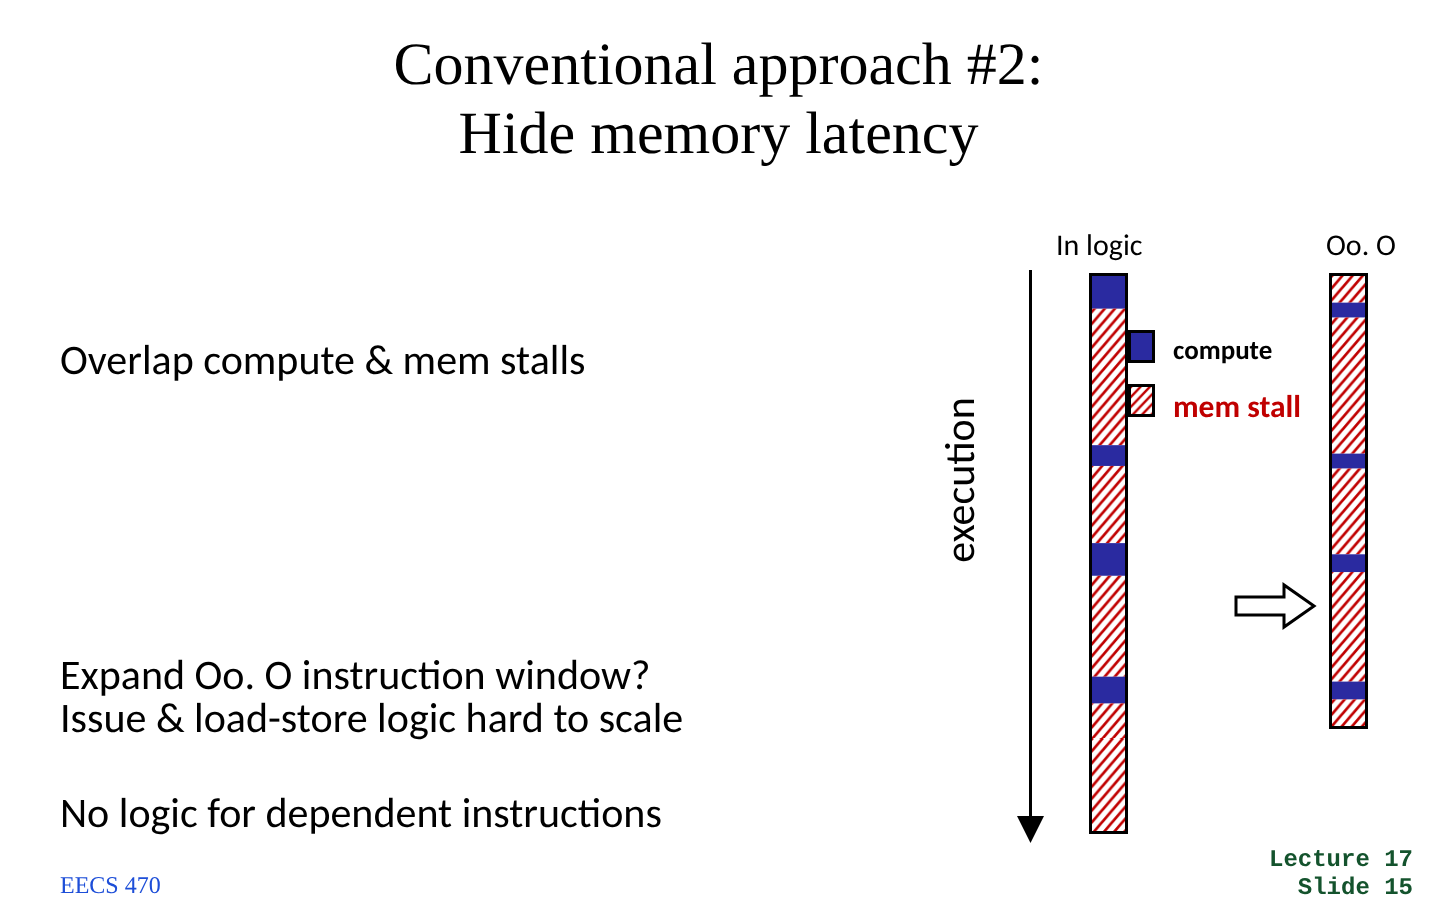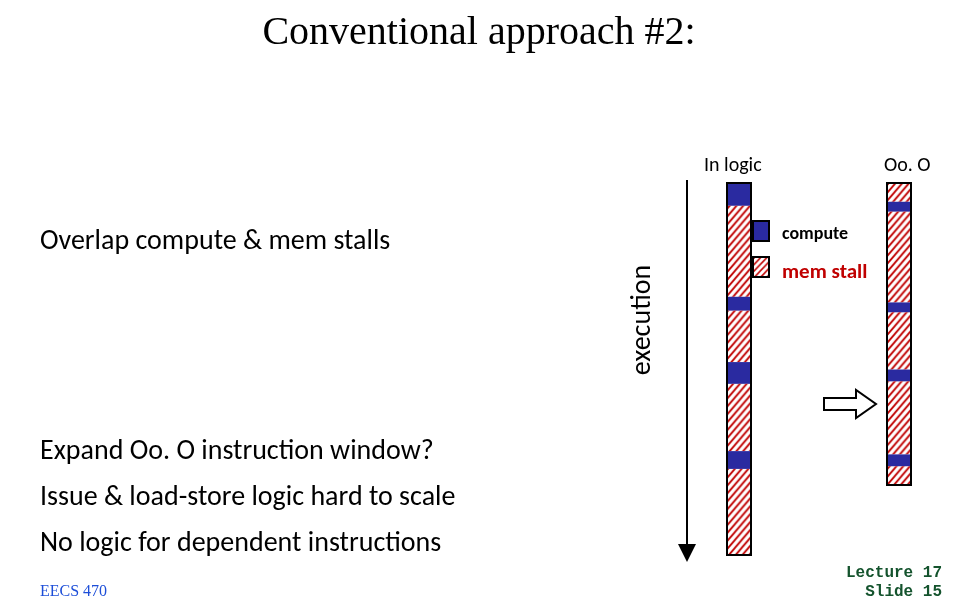--- a/index.html
+++ b/index.html
@@ -1,27 +1,27 @@
 <!DOCTYPE html>
 <html><head>
 <meta charset="utf-8">
 <style>
 * { margin: 0; padding: 0; box-sizing: border-box; }
 html, body { width: 958px; height: 612px; background: #fff; font-family: Calibri, Arial, sans-serif; color: #000; overflow: hidden; }
 .slide { position: relative; width: 958px; height: 612px; }
-.title { position: absolute; top: 8px; left: 0; width: 958px; text-align: center; font-family: "Comic Sans MS", cursive; font-size: 40px; line-height: 1.15; color: #000; }
+.title { position: absolute; top: 20px; left: 0; width: 958px; text-align: center; font-family: "Comic Sans MS", cursive; font-size: 40px; line-height: 1.15; color: #000; }
 .subheading { position: absolute; left: 40px; font-size: 28px; }
 .overlap { position: absolute; left: 40px; font-size: 28px; }
 .expand { position: absolute; left: 40px; font-size: 28px; }
 .issue { position: absolute; left: 40px; font-size: 28px; }
 .nohelp { position: absolute; left: 40px; font-size: 28px; }
 .subheading { top: 168px; }
 .overlap { top: 222px; }
 .expand { top: 432px; }
-.issue { top: 478px; }
+.issue { top: 461px; }
 .nohelp { top: 524px; }
 .course { position: absolute; left: 40px; bottom: 12px; font-family: Liberation Serif, serif; font-size: 16px; color: #1d4ed8; }
 .slidenum { position: absolute; right: 16px; bottom: 10px; font-family: "Courier New", monospace; font-size: 16px; text-align: right; color: #14532d; line-height: 1.2; font-weight: bold; }
 
 .labels-top { position: absolute; top: 152px; font-size: 20px; }
 #lab-inorder { left: 704px; }
 #lab-ooo { left: 884px; }
 
 .legend-compute { position: absolute; left: 782px; top: 222px; font-size: 18px; font-weight: bold; }
 .legend-memstall { position: absolute; left: 782px; top: 258px; font-size: 21px; font-weight: bold; color: #c00000; }
@@ -41,20 +41,21 @@
 #leg-compute { top: 220px; background: #2a2aa0; }
 #leg-mem { top: 256px; }
 #leg-mem svg { width:100%; height:100%; }
 </style>
 </head>
 <body>
 <div class="slide">
 
 <div class="title">
   <span>Conventional approach #2:</span><br>
+  <span>Hide memory latency</span>
 </div>
 
 <div class="overlap">Overlap compute &amp; mem stalls</div>
 <div class="expand">Expand Oo. O instruction window?</div>
 <div class="issue">Issue &amp; load-store logic hard to scale</div>
 <div class="nohelp">No logic for dependent instructions</div>
 
 <div class="course">EECS 470</div>
 <div class="slidenum">
   <span>Lecture 17</span><br>

